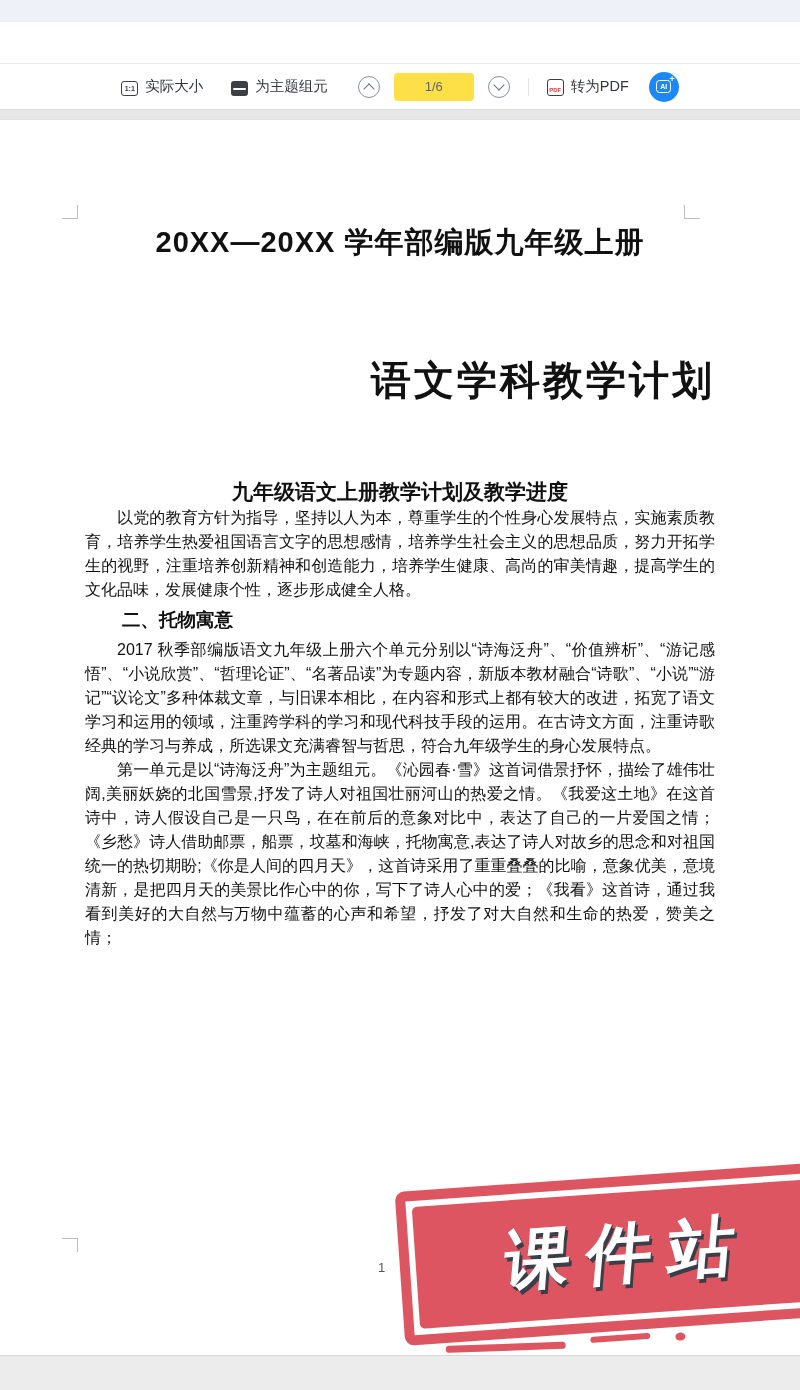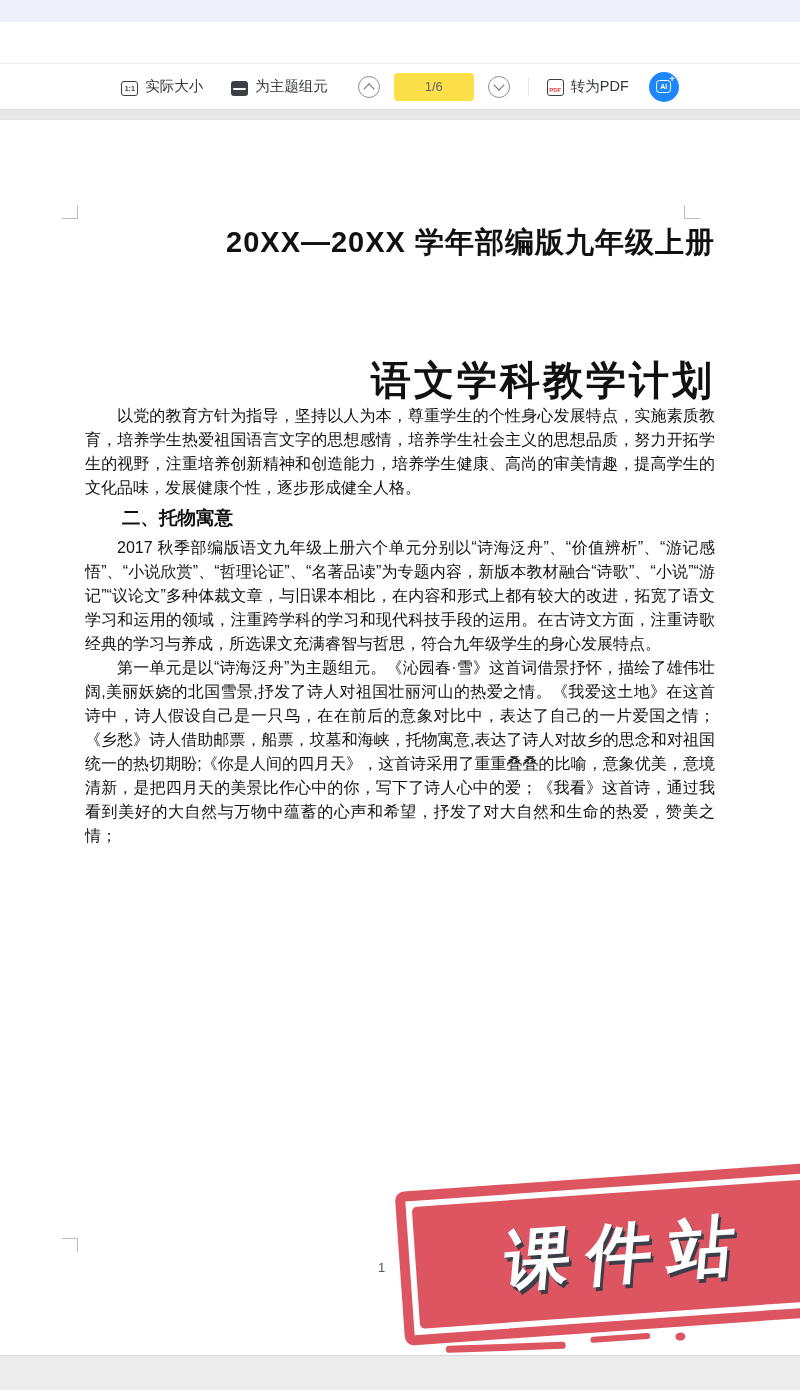--- a/index.html
+++ b/index.html
@@ -45,21 +45,21 @@
   .page { position:relative; width:800px; height:1235px; background:#fff; overflow:hidden; }
   .bottomband { height:35px; background:#ececec; border-top:1px solid #d8d8d8; }
 
   .crop { position:absolute; width:16px; height:14px; }
   .crop.tl { left:62px;  top:85px;   border-right:1px solid #bdbdbd; border-bottom:1px solid #bdbdbd; }
   .crop.tr { left:684px; top:85px;   border-left:1px solid #bdbdbd;  border-bottom:1px solid #bdbdbd; }
   .crop.bl { left:62px;  top:1118px; border-right:1px solid #bdbdbd; border-top:1px solid #bdbdbd; }
   .crop.br { left:684px; top:1118px; border-left:1px solid #bdbdbd;  border-top:1px solid #bdbdbd; }
 
   .content { padding:104px 85px 0 85px; color:#111; }
-  .doc-h1 { text-align:right; font-size:29px; line-height:36px; font-weight:600; letter-spacing:1px; }
+  .doc-h1 { text-align:center; font-size:29px; line-height:36px; font-weight:600; letter-spacing:1px; }
   .doc-main { text-align:right; font-size:40px; line-height:48px; font-weight:800; letter-spacing:3px; margin-top:96px; }
   .doc-sub { text-align:center; font-size:21px; line-height:28px; font-weight:700; margin-top:74px; }
   .sec-h { font-size:18.5px; line-height:36px; font-weight:700; margin-top:72px; }
   .sec-h.indent { text-indent:2em; margin-top:0; }
   .para { font-size:16px; line-height:24px; text-indent:2em; text-align:justify; }
 
   .pagenum { position:absolute; left:378px; top:1140px; font-size:13px; color:#555; }
 
   
   .stamp { position:absolute; left:400px; top:1072px; width:446px; height:154px;
@@ -113,20 +113,21 @@
 
   <div class="page">
     <span class="crop tl"></span>
     <span class="crop tr"></span>
     <span class="crop bl"></span>
     <span class="crop br"></span>
 
     <div class="content">
       <div class="doc-h1">20XX—20XX 学年部编版九年级上册</div>
       <div class="doc-main">语文学科教学计划</div>
+      <div class="doc-sub">九年级语文上册教学计划及教学进度</div>
 
       <p class="para">以党的教育方针为指导，坚持以人为本，尊重学生的个性身心发展特点，实施素质教育，培养学生热爱祖国语言文字的思想感情，培养学生社会主义的思想品质，努力开拓学生的视野，注重培养创新精神和创造能力，培养学生健康、高尚的审美情趣，提高学生的文化品味，发展健康个性，逐步形成健全人格。</p>
 
       <div class="sec-h indent">二、托物寓意</div>
       <p class="para">2017 秋季部编版语文九年级上册六个单元分别以“诗海泛舟”、“价值辨析”、“游记感悟”、“小说欣赏”、“哲理论证”、“名著品读”为专题内容，新版本教材融合“诗歌”、“小说”“游记”“议论文”多种体裁文章，与旧课本相比，在内容和形式上都有较大的改进，拓宽了语文学习和运用的领域，注重跨学科的学习和现代科技手段的运用。在古诗文方面，注重诗歌经典的学习与养成，所选课文充满睿智与哲思，符合九年级学生的身心发展特点。</p>
       <p class="para">第一单元是以“诗海泛舟”为主题组元。《沁园春·雪》这首词借景抒怀，描绘了雄伟壮阔,美丽妖娆的北国雪景,抒发了诗人对祖国壮丽河山的热爱之情。《我爱这土地》在这首诗中，诗人假设自己是一只鸟，在在前后的意象对比中，表达了自己的一片爱国之情；《乡愁》诗人借助邮票，船票，坟墓和海峡，托物寓意,表达了诗人对故乡的思念和对祖国统一的热切期盼;《你是人间的四月天》，这首诗采用了重重叠叠的比喻，意象优美，意境清新，是把四月天的美景比作心中的你，写下了诗人心中的爱；《我看》这首诗，通过我看到美好的大自然与万物中蕴蓄的心声和希望，抒发了对大自然和生命的热爱，赞美之情；</p>
     </div>
 
     <div class="pagenum">1</div>
 

